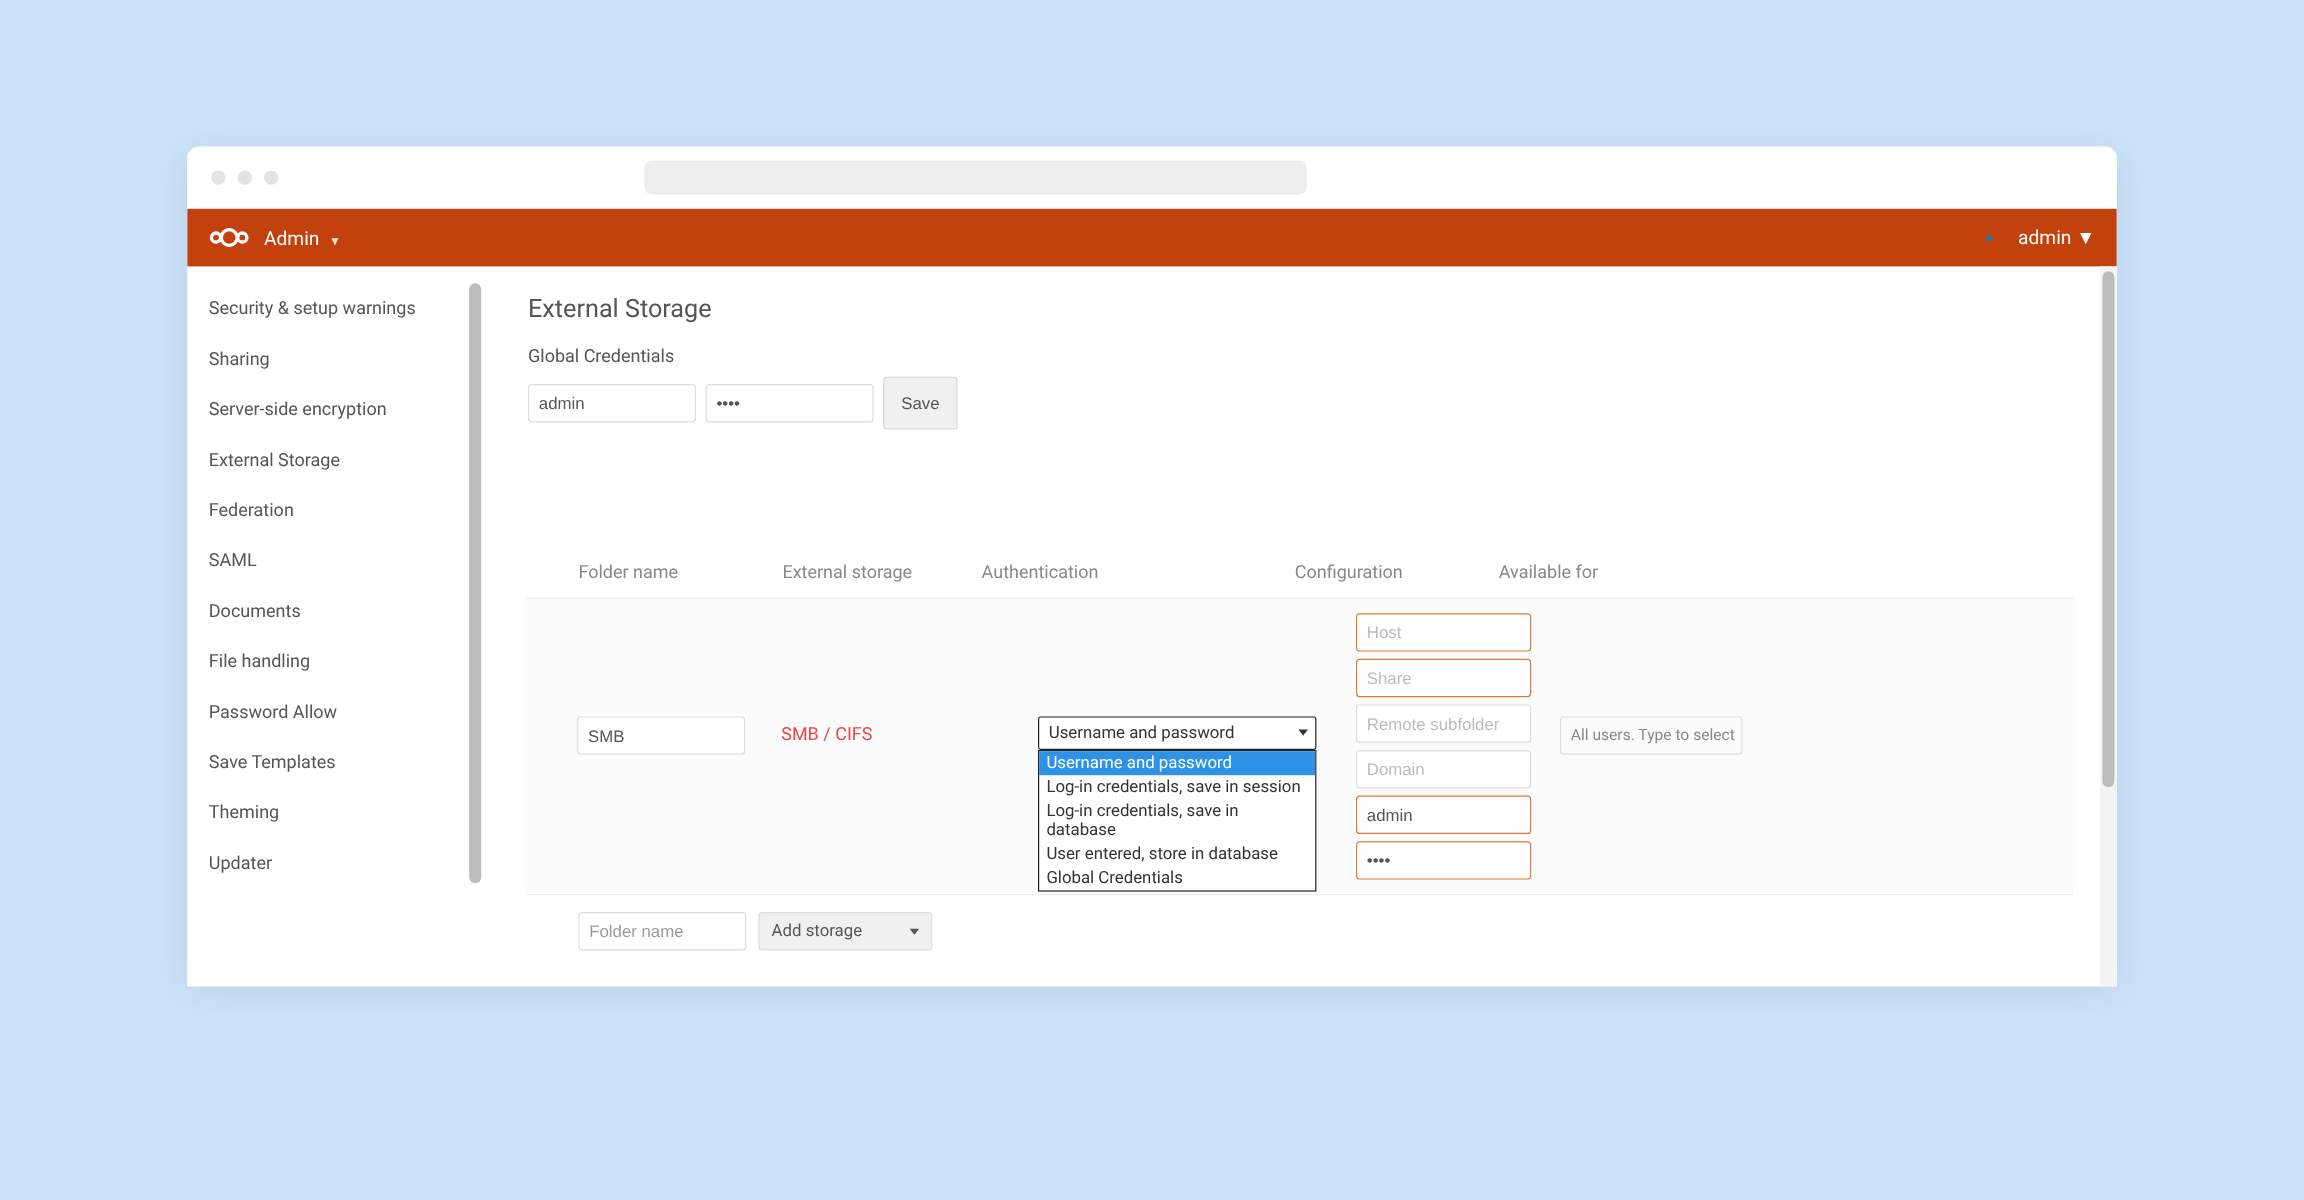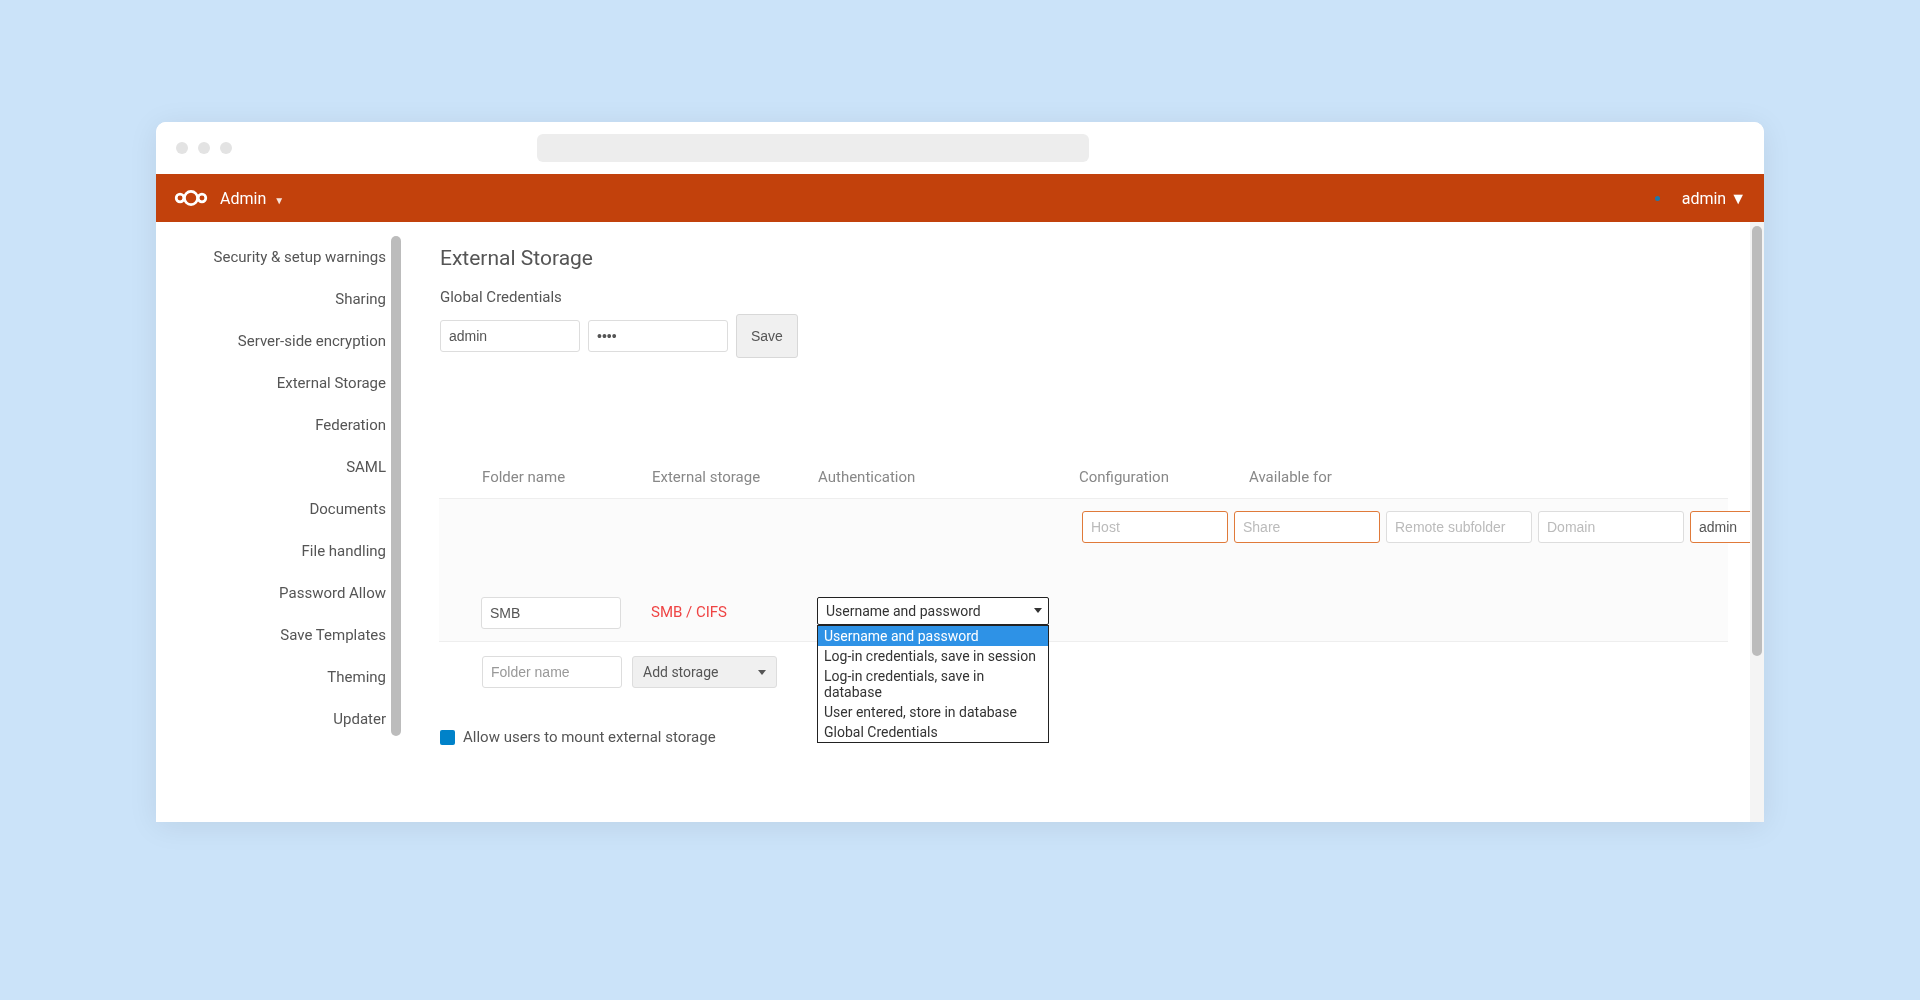--- a/index.html
+++ b/index.html
@@ -62,21 +62,20 @@
 .notif-icon::after { content:""; position:absolute; right:-2px; top:-2px; width:5px;height:5px;background:#0082c9;border-radius:50%;}
 .content-area {
   position: relative;
   display: flex;
   height: calc(100% - 100px);
 }
 .sidebar {
   width: 248px;
   padding: 14px 0;
   position: relative;
-  text-align: right;
 }
 .sidebar-inner {
   overflow: hidden;
 }
 .sidebar-item {
   padding: 12px 18px;
   color: #555;
   cursor: pointer;
   font-size: 15px;
 }
@@ -147,22 +146,22 @@
   align-items: flex-start;
   background: #fbfbfb;
   border-top: 1px solid #eee;
   border-bottom: 1px solid #eee;
   padding: 12px 0;
   margin-left: -1px;
 }
 .tr-pad { width: 42px; }
 .folder-cell { width: 170px; padding-top: 86px;}
 .ext-cell { width: 166px; padding-top: 92px; color:#ef4444;}
-.auth-cell { width: 265px; padding-top: 86px; position: relative;}
-.conf-cell { width: 170px; display: flex; flex-direction: row; gap: 6px;}
+.auth-cell { width: 265px; padding-top: 86px; position: relative; margin-left: 48px;}
+.conf-cell { width: 170px; display: flex; flex-direction: column; gap: 6px;}
 .avail-cell { width: 164px; padding-top: 86px;}
 .invalid-input {
   height: 32px;
   width: 146px;
   border: 1px solid #e07a3a;
   border-radius: 3px;
   padding: 0 8px;
   font-size: 14px;
   color:#555;
 }
@@ -378,20 +377,23 @@
           </div>
         </div>
         <div class="conf-cell">
           <input class="invalid-input" placeholder="Host" style="">
           <input class="invalid-input" placeholder="Share" style="">
           <input class="plain-input" placeholder="Remote subfolder" style="">
           <input class="plain-input" placeholder="Domain" style="">
           <input class="invalid-input" value="admin" style="">
           <input class="invalid-input" value="••••" style="">
         </div>
+        <div class="avail-cell">
+          <div class="avail-input">All users. Type to select</div>
+        </div>
       </div>
 
       <div class="add-row">
         <input class="text-input" style="width: 140px;" placeholder="Folder name">
         <div class="add-storage-select">
           <span>Add storage</span>
           <span class="caret"></span>
         </div>
       </div>
 

